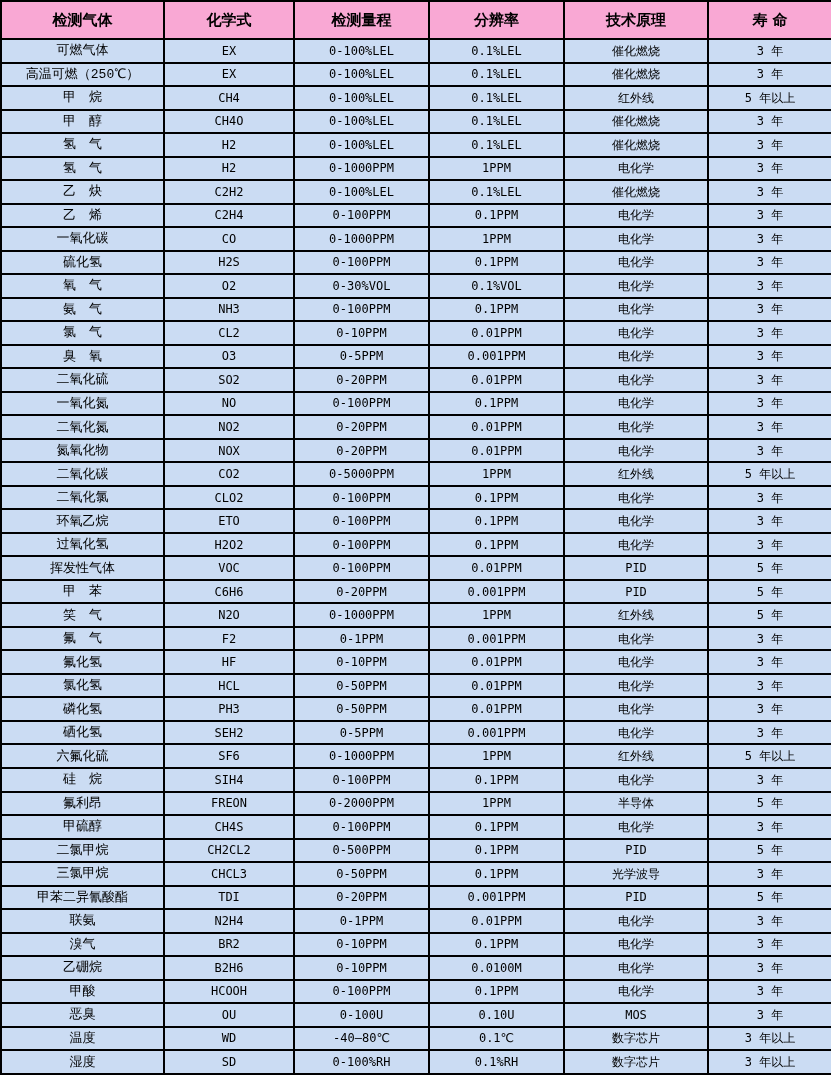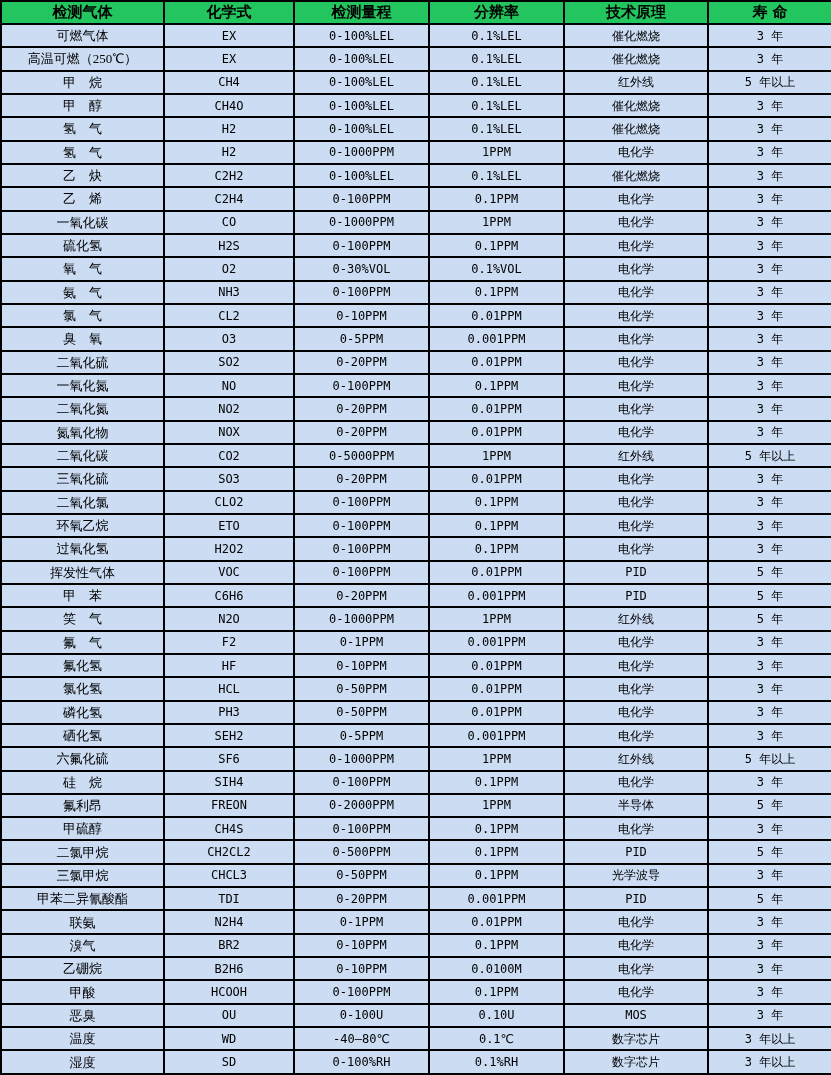--- a/index.html
+++ b/index.html
@@ -28,39 +28,39 @@
     padding: 0;
     margin: 0;
     text-align: center;
     vertical-align: middle;
     color: #000000;
     white-space: nowrap;
     overflow: hidden;
     line-height: 1;
   }
   #gas-table thead tr {
-    height: 23px;
-    background: #22c55e;
+    height: 38px;
+    background: #f9a8d4;
   }
   #gas-table th {
     font-size: 15px;
     font-weight: bold;
     font-family: "DejaVu Sans", sans-serif;
   }
   #gas-table tbody tr {
     background: #cbdcf3;
   }
   #gas-table td {
     font-size: 12px;
     font-family: "DejaVu Sans Mono", "DejaVu Sans", monospace, sans-serif;
   }
   
   #gas-table td.gas-name {
     font-size: 13px;
-    font-family: Liberation Serif, serif;
+    font-family: Liberation Mono, monospace;
   }
 </style>
 </head>
 <body>
 
 <table id="gas-table">
   <colgroup>
     <col class="c0">
       <col class="c1">
       <col class="c2">
@@ -225,28 +225,20 @@
       </tr>
       <tr>
         <td class="gas-name">二氧化碳</td>
         <td>CO2</td>
         <td>0-5000PPM</td>
         <td>1PPM</td>
         <td>红外线</td>
         <td>5 年以上</td>
       </tr>
       <tr>
-        <td class="gas-name">三氧化硫</td>
-        <td>SO3</td>
-        <td>0-20PPM</td>
-        <td>0.01PPM</td>
-        <td>电化学</td>
-        <td>3 年</td>
-      </tr>
-      <tr>
         <td class="gas-name">二氧化氯</td>
         <td>CLO2</td>
         <td>0-100PPM</td>
         <td>0.1PPM</td>
         <td>电化学</td>
         <td>3 年</td>
       </tr>
       <tr>
         <td class="gas-name">环氧乙烷</td>
         <td>ETO</td>

